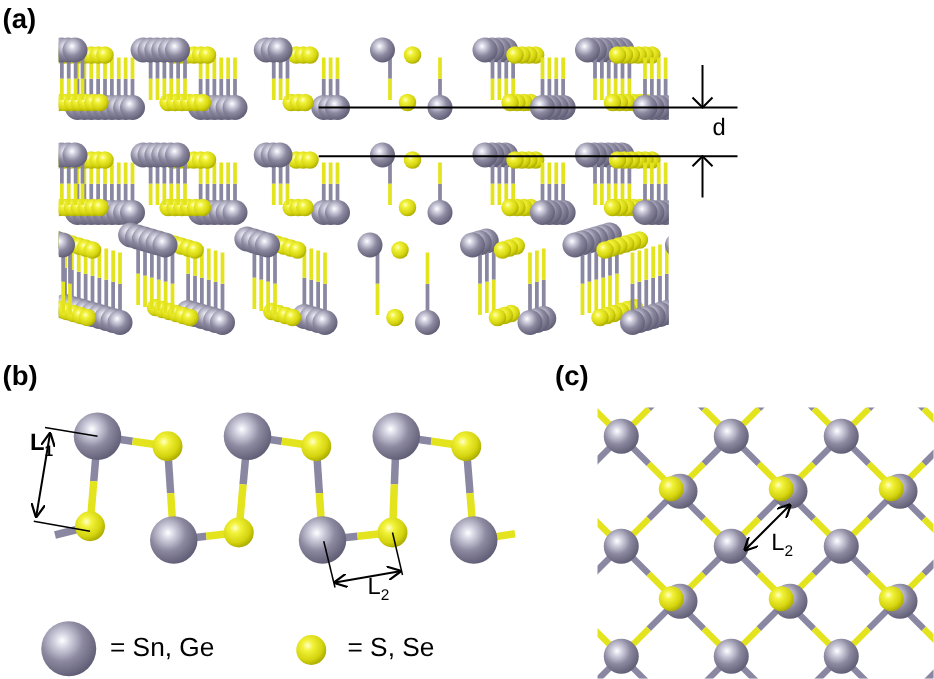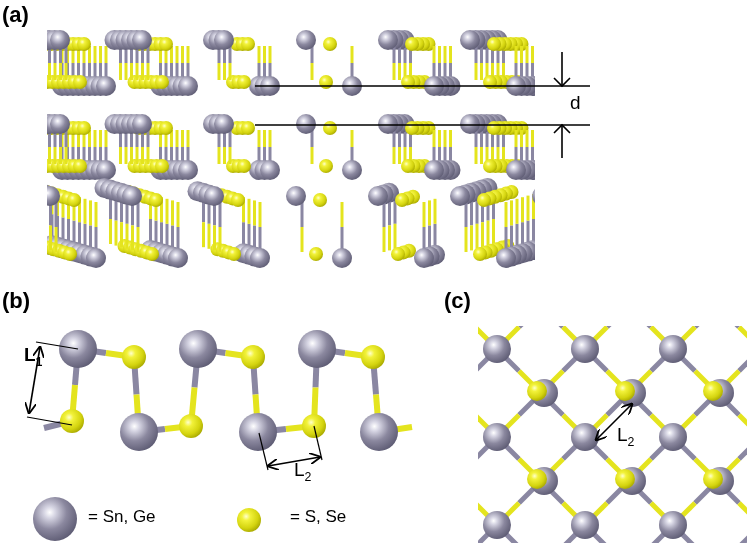--- a/index.html
+++ b/index.html
@@ -1,20 +1,20 @@
 <!DOCTYPE html>
 <html><head>
 <meta charset="utf-8">
 <style>
   html, body { margin: 0; padding: 0; background: #ffffff; }
   body { width: 747px; height: 543px; position: relative; overflow: hidden;
          font-family: "Liberation Sans", sans-serif; }
   .panel-label { position: absolute; font-weight: bold; font-size: 22px; color: #000; }
   .txt { position: absolute; color: #000; font-size: 17px; }
-  .legend-text { position: absolute; font-size: 17px; color: #000; }
+  .legend-text { position: absolute; font-size: 21px; color: #000; }
   svg { position: absolute; left: 0; top: 0; }
   sub { font-size: 0.65em; }
 </style>
 </head>
 <body>
 
 <svg id="art" width="747" height="543" viewBox="0 0 747 543">
   <defs>
     <radialGradient id="gSn" cx="0.38" cy="0.35" r="0.7">
       <stop offset="0" stop-color="#ffffff"></stop>
@@ -1948,13 +1948,13 @@
 <div class="panel-label" style="left:2px;top:288px;">(b)</div>
 <div class="panel-label" style="left:444px;top:288px;">(c)</div>
 
 <div class="txt" style="left:570px;top:92px;font-size:19px;">d</div>
 
 <div class="txt" style="left:24px;top:344px;font-size:19px;font-weight:bold;"><span>L</span><sub>1</sub></div>
 <div class="txt" style="left:294px;top:459px;font-size:19px;"><span>L</span><sub>2</sub></div>
 <div class="txt" style="left:617px;top:424px;font-size:19px;"><span>L</span><sub>2</sub></div>
 
 <div class="legend-text" style="left:88px;top:507px;">= Sn, Ge</div>
-<div class="legend-text" style="left:290px;top:507px;">= S, Se</div>
+<div class="legend-text" style="left:278px;top:507px;">= S, Se</div>
 
 </body></html>

